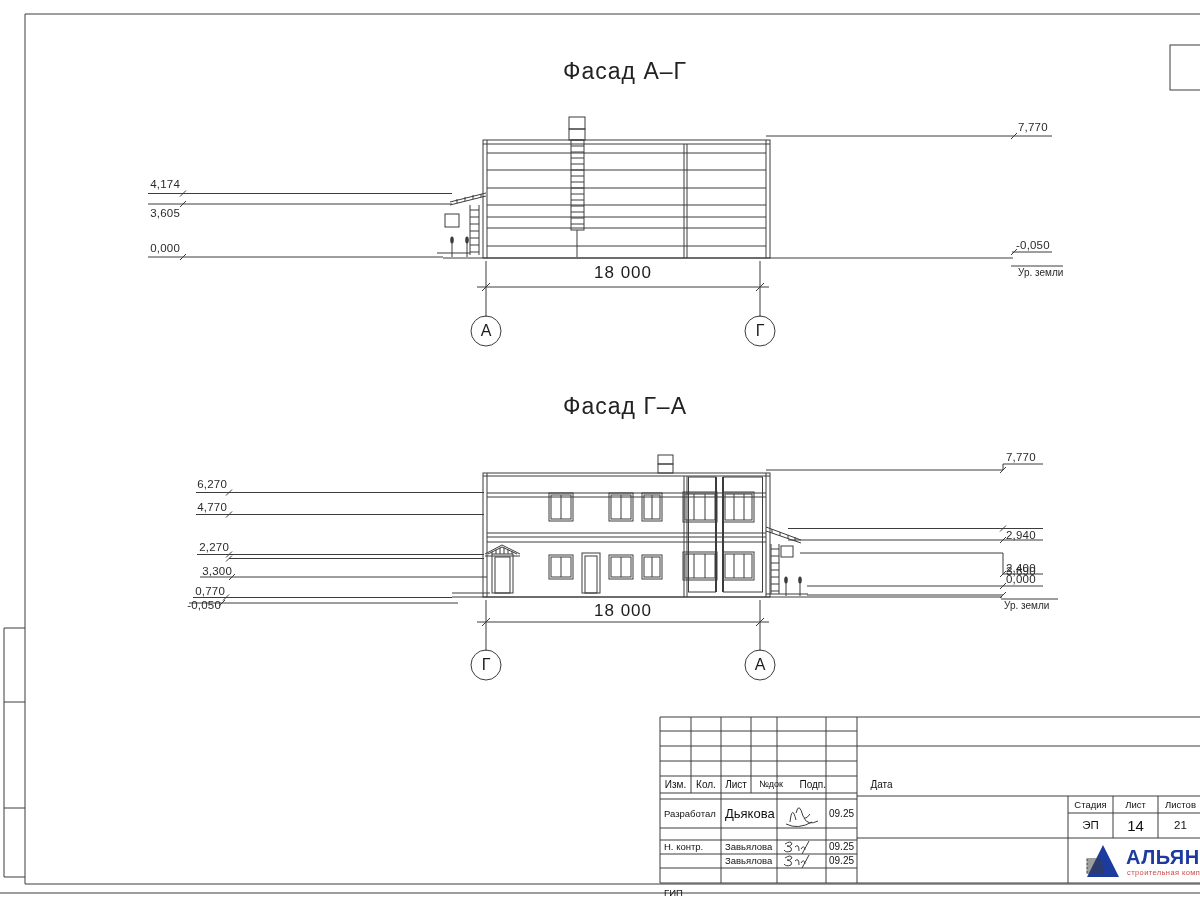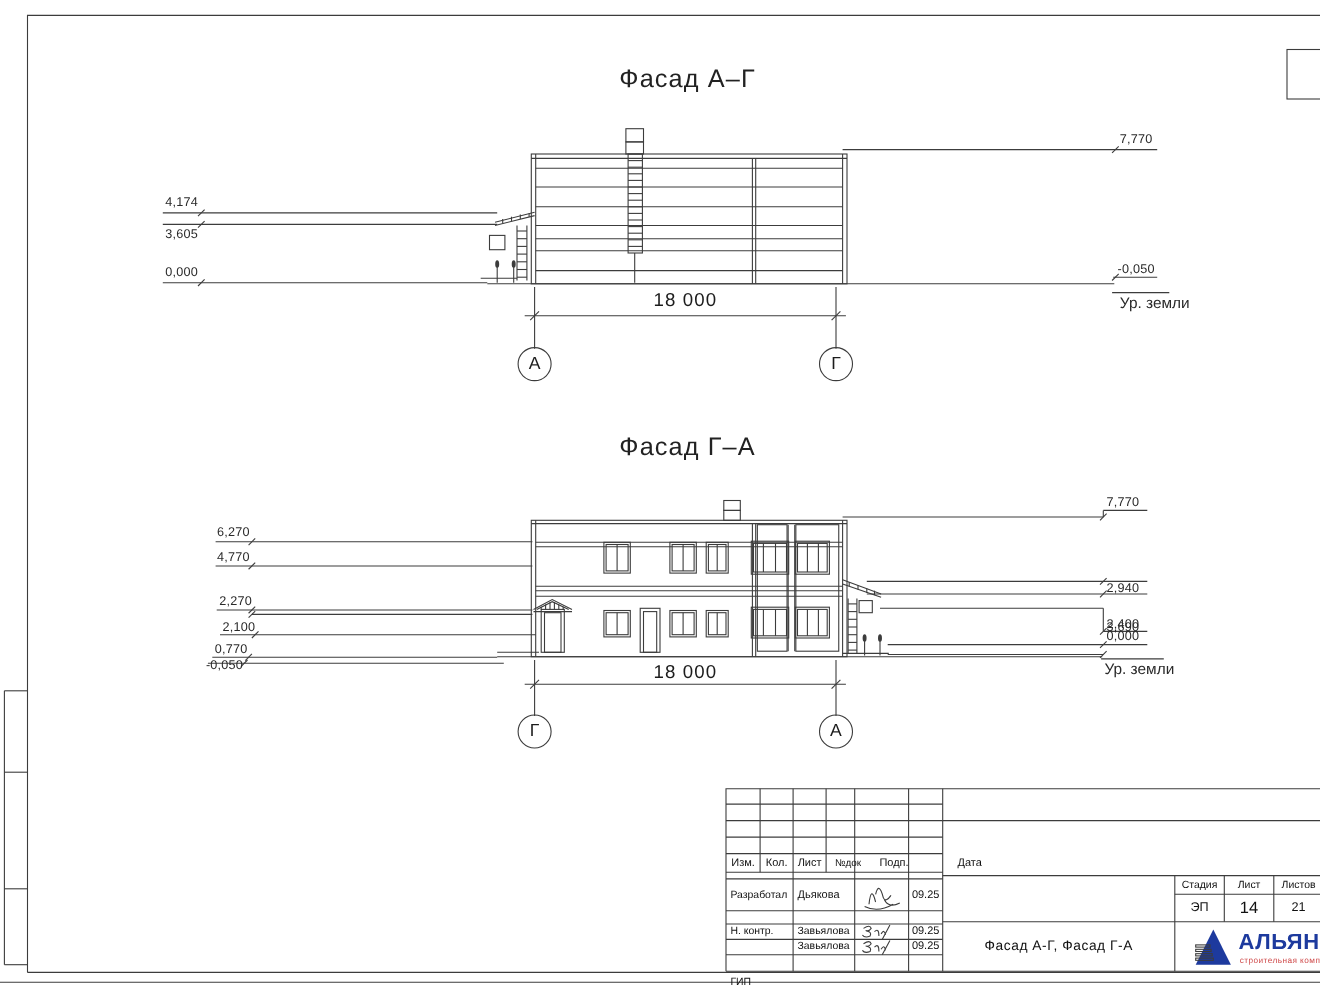--- a/index.html
+++ b/index.html
@@ -8,21 +8,21 @@
   .sheet{position:absolute;inset:0;background:#ffffff;}
   svg.lines{position:absolute;left:0;top:0;}
   svg.lines line, svg.lines path, svg.lines rect, svg.lines circle, svg.lines polyline{
       stroke:#3c3c3c;fill:none;stroke-width:1;}
   .txt{position:absolute;white-space:nowrap;color:#1c1c1c;}
   .facade-title{width:390px;text-align:center;font-size:23px;letter-spacing:1px;color:#222;}
   .dim{width:130px;text-align:center;font-size:17px;letter-spacing:1px;}
   .axis{width:30px;height:30px;line-height:30px;text-align:center;font-size:16px;}
   .mark{font-size:11.5px;letter-spacing:.2px;color:#2a2a2a;}
   .mark.r{width:34px;text-align:right;}
-  .ground{font-size:14px;color:#2a2a2a;}
+  .ground{font-size:10px;color:#2a2a2a;}
   .tb{font-size:10px;color:#111;text-align:center;overflow:hidden;}
   .tb.lft{text-align:left;padding-left:3px;}
   .brand-name{font-weight:bold;font-size:20px;letter-spacing:.5px;}
   .brand-tag{font-size:7.5px;letter-spacing:.4px;}
 </style>
 </head>
 <body>
 
 <div class="sheet">
 
@@ -308,63 +308,62 @@
 <div class="txt mark" style="left:1016px;top:239px;">-0,050</div>
 <div class="txt ground" style="left:1018px;top:267px;">Ур. земли</div>
 <div class="txt dim" style="left:558px;top:263px;">18 000</div>
 <div class="txt axis" style="left:471px;top:316px;">А</div>
 <div class="txt axis" style="left:745px;top:316px;">Г</div>
 
 <div class="txt facade-title" style="left:430px;top:393px;">Фасад Г–А</div>
 <div class="txt mark r" style="left:193px;top:478px;">6,270</div>
 <div class="txt mark r" style="left:193px;top:501px;">4,770</div>
 <div class="txt mark r" style="left:195px;top:541px;">2,270</div>
-<div class="txt mark r" style="left:198px;top:565px;">2,100</div>
+<div class="txt mark r" style="left:198px;top:565px;">3,300</div>
 <div class="txt mark r" style="left:191px;top:585px;">0,770</div>
 <div class="txt mark r" style="left:187px;top:599px;">-0,050</div>
 <div class="txt mark" style="left:1006px;top:451px;">7,770</div>
 <div class="txt mark" style="left:1006px;top:517px;margin-top:48px;">3,690</div>
 <div class="txt mark" style="left:1006px;top:529px;">2,940</div>
 <div class="txt mark" style="left:1006px;top:562px;">2,400</div>
 <div class="txt mark" style="left:1006px;top:573px;">0,000</div>
 <div class="txt ground" style="left:1004px;top:600px;">Ур. земли</div>
 <div class="txt dim" style="left:558px;top:601px;">18 000</div>
 <div class="txt axis" style="left:471px;top:650px;">Г</div>
 <div class="txt axis" style="left:745px;top:650px;">А</div>
 
 <div class="txt tb" style="left:660px;top:776px;width:31px;height:17px;line-height:17px;">Изм.</div>
 <div class="txt tb" style="left:691px;top:776px;width:30px;height:17px;line-height:17px;">Кол.</div>
 <div class="txt tb" style="left:721px;top:776px;width:30px;height:17px;line-height:17px;">Лист</div>
 <div class="txt tb" style="left:751px;top:776px;width:40px;height:17px;line-height:17px;font-size:9px;">№док</div>
 <div class="txt tb" style="left:777px;top:776px;width:49px;height:17px;line-height:17px;text-align:right;">Подп.</div>
 <div class="txt tb" style="left:826px;top:776px;width:31px;height:28px;line-height:17px;padding-left:40px;">Дата</div>
 
 <div class="txt tb lft" style="left:661px;top:799px;width:59px;height:29px;line-height:29px;font-size:9.5px;">Разработал</div>
-<div class="txt tb lft" style="left:722px;top:799px;width:54px;height:29px;line-height:29px;font-size:10px;">Дьякова</div>
+<div class="txt tb lft" style="left:722px;top:799px;width:54px;height:29px;line-height:29px;font-size:13px;">Дьякова</div>
 <div class="txt tb" style="left:826px;top:799px;width:31px;height:29px;line-height:29px;">09.25</div>
 
 <div class="txt tb lft" style="left:661px;top:840px;width:59px;height:14px;line-height:14px;font-size:9.5px;">Н. контр.</div>
 <div class="txt tb lft" style="left:722px;top:840px;width:54px;height:14px;line-height:14px;font-size:9.5px;">Завьялова</div>
 <div class="txt tb" style="left:826px;top:840px;width:31px;height:14px;line-height:14px;">09.25</div>
 
 <div class="txt tb lft" style="left:661px;top:886px;width:59px;height:14px;line-height:14px;font-size:9.5px;">ГИП</div>
 <div class="txt tb lft" style="left:722px;top:854px;width:54px;height:14px;line-height:14px;font-size:9.5px;">Завьялова</div>
 <div class="txt tb" style="left:826px;top:854px;width:31px;height:14px;line-height:14px;">09.25</div>
 
 <svg class="lines" style="left:782px;top:800px;" width="42" height="28">
   <path d="M8,22 Q10,4 14,20 M14,13 Q17,1 21,16 Q23,21 28,14 M4,24 Q16,30 30,22 M22,18 Q26,26 36,21" stroke="#111" stroke-width="1.1"></path>
 </svg>
 <svg class="lines" style="left:782px;top:840px;" width="38" height="15">
   <path d="M3,4 Q9,0 10,4 Q8,7 5,6 Q11,7 9,11 Q4,13 2,10 M13,7 Q17,3 17,11 M19,9 Q22,4 23,10 M27,1 L20,14" stroke="#111" stroke-width="1.1"></path>
 </svg>
 <svg class="lines" style="left:782px;top:854px;" width="38" height="15">
   <path d="M3,4 Q9,0 10,4 Q8,7 5,6 Q11,7 9,11 Q4,13 2,10 M13,7 Q17,3 17,11 M19,9 Q22,4 23,10 M27,1 L20,14" stroke="#111" stroke-width="1.1"></path>
 </svg>
 
-<div class="txt tb" style="left:857px;top:838px;width:211px;height:45px;line-height:45px;font-size:12.5px;letter-spacing:.5px;">Фасад А-Г, Фасад Г-А</div>
 
 <div class="txt tb" style="left:1068px;top:796px;width:45px;height:17px;line-height:17px;font-size:9.5px;">Стадия</div>
 <div class="txt tb" style="left:1113px;top:796px;width:45px;height:17px;line-height:17px;font-size:9.5px;">Лист</div>
 <div class="txt tb" style="left:1158px;top:796px;width:45px;height:17px;line-height:17px;font-size:9.5px;">Листов</div>
 <div class="txt tb" style="left:1068px;top:813px;width:45px;height:25px;line-height:25px;font-size:11.5px;">ЭП</div>
 <div class="txt tb" style="left:1113px;top:813px;width:45px;height:36px;line-height:25px;font-size:15px;">14</div>
 <div class="txt tb" style="left:1158px;top:813px;width:45px;height:25px;line-height:25px;font-size:11.5px;">21</div>
 
 <svg class="lines" style="left:1085px;top:844px;" width="36" height="34">
   <polygon points="18,1 34,33 2,33" fill="#1d3a9e" stroke="none"></polygon>

